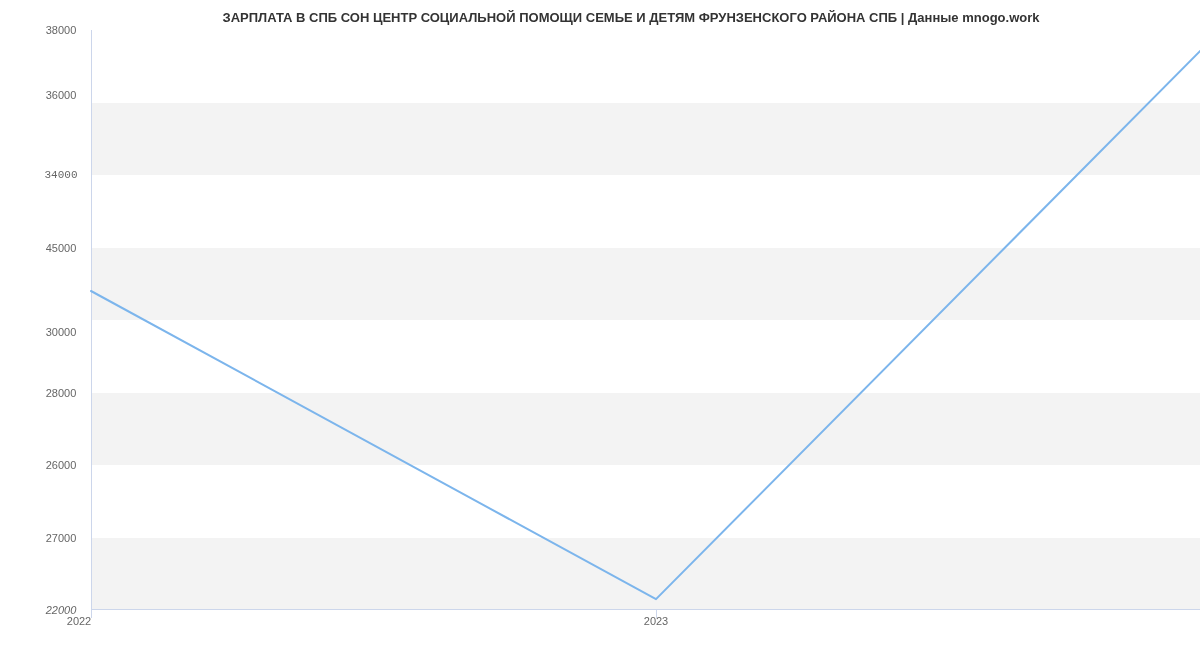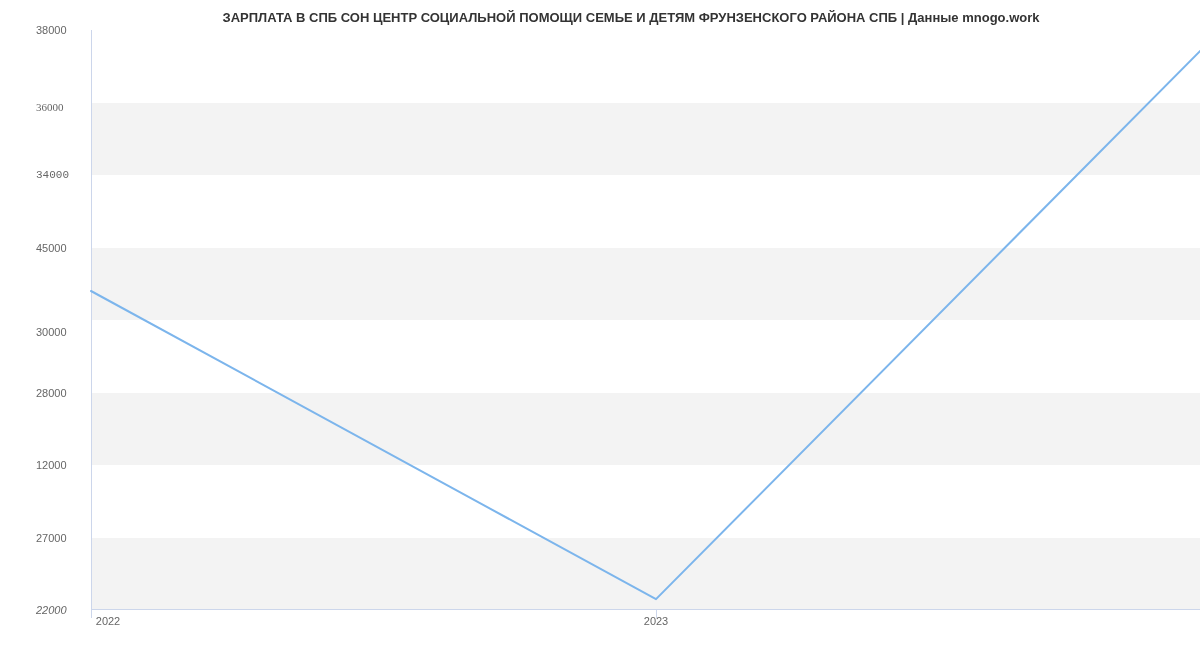--- a/index.html
+++ b/index.html
@@ -61,21 +61,21 @@
       width: 100%;
       height: 1px;
       background: #ccd6eb;
     }
     .y-tick-label {
       position: absolute;
       right: 1145px;
       font-size: 11px;
       color: #666666;
       transform: translateY(-50%);
-      text-align: left;
+      text-align: center;
       width: 50px;
     }
     .x-tick-label {
       position: absolute;
       top: 615px;
       font-size: 11px;
       color: #666666;
       transform: translateX(-50%);
       text-align: center;
     }
@@ -118,30 +118,30 @@
     <div class="axis-line-left"></div>
     <div class="axis-line-bottom"></div>
     <svg class="line-svg">
       <polyline id="data-polyline" class="data-line" points="0,261 565,569.125 1130,0"></polyline>
     </svg>
   </div>
 
   <div id="y-labels">
       <div class="y-tick-label" style="top: 610px; font-style: italic;">22000</div>
       <div class="y-tick-label" style="top: 537.5px;">27000</div>
-      <div class="y-tick-label" style="top: 465px;">12000</div>
+      <div class="y-tick-label" style="top: 465px;">26000</div>
       <div class="y-tick-label" style="top: 392.5px;">28000</div>
       <div class="y-tick-label" style="top: 332px;">30000</div>
       <div class="y-tick-label" style="top: 247.5px;">45000</div>
       <div class="y-tick-label" style="top: 175px; font-family: Liberation Mono, monospace;">34000</div>
-      <div class="y-tick-label" style="top: 107px; font-family: Liberation Serif, serif;">36000</div>
+      <div class="y-tick-label" style="top: 95px;">36000</div>
       <div class="y-tick-label" style="top: 30px;">38000</div>
     </div>
   <div id="x-labels">
-      <div class="x-tick-label" style="left: 77px;">2022</div>
+      <div class="x-tick-label" style="left: 48px;">2022</div>
       <div class="x-tick-label" style="left: 625px;">2023</div>
       <div class="x-tick-label" style="left: 1190px;">2024</div>
     </div>
   <div id="x-ticks">
       <div class="x-tick-mark" style="left: 60px;"></div>
       <div class="x-tick-mark" style="left: 625px;"></div>
       <div class="x-tick-mark" style="left: 1190px;"></div>
     </div>
 </div>
 

